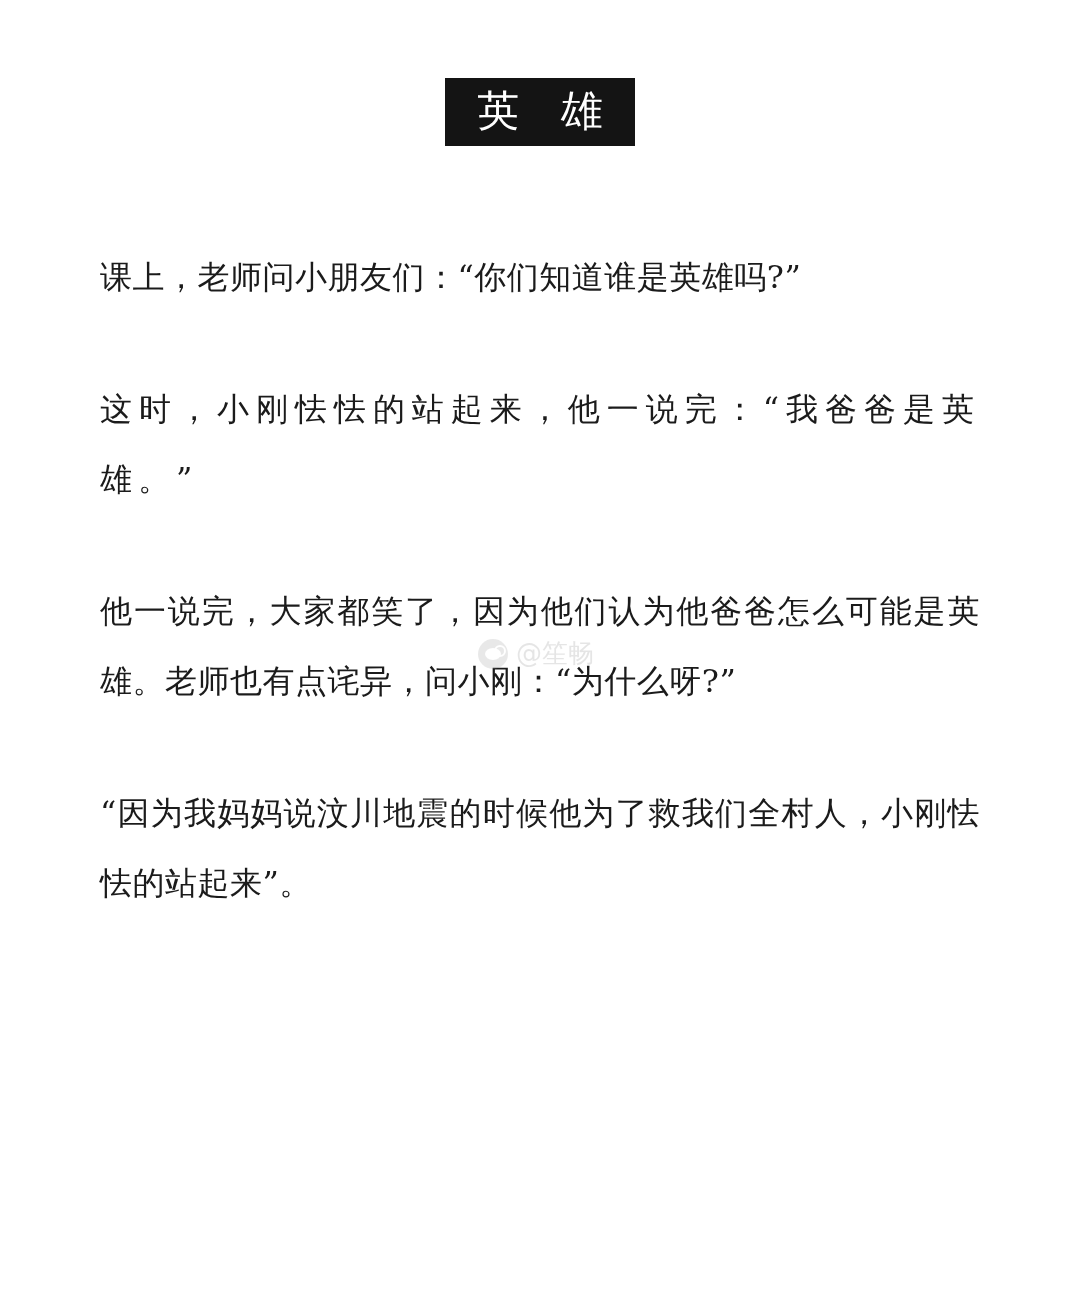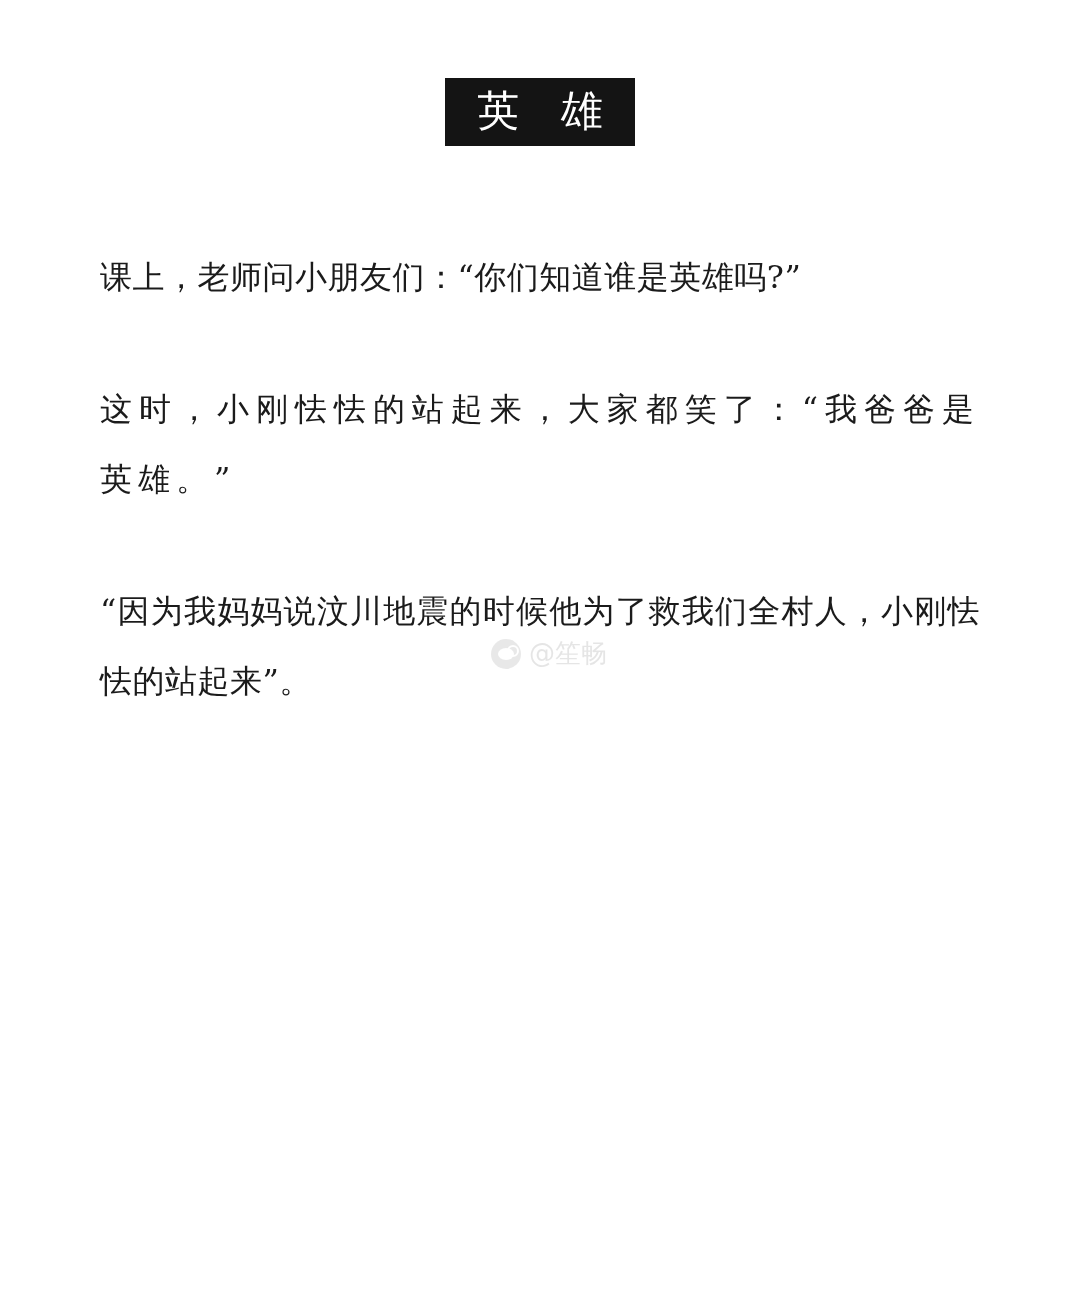--- a/index.html
+++ b/index.html
@@ -52,21 +52,21 @@
     text-justify: inter-character;
   }
   p.para.spaced {
     letter-spacing: 6px;
   }
   p.para:last-child {
     margin-bottom: 0;
   }
   .watermark {
     position: absolute;
-    left: 491px;
+    left: 478px;
     top: 636px;
     display: flex;
     align-items: center;
     gap: 8px;
     opacity: 0.22;
     pointer-events: none;
     user-select: none;
   }
   .wm-logo {
     width: 30px;
@@ -107,21 +107,22 @@
 <body>
 
 <div class="page">
 
   <div class="title-wrap">
     <span class="title">英 雄</span>
   </div>
 
   <div class="body-text">
     <p class="para">课上，老师问小朋友们：“你们知道谁是英雄吗?”</p>
-    <p class="para spaced">这时，小刚怯怯的站起来，大家都笑了：“我爸爸是英雄。”</p>
+    <p class="para spaced">这时，小刚怯怯的站起来，他一说完：“我爸爸是英雄。”</p>
+    <p class="para">他一说完，大家都笑了，因为他们认为他爸爸怎么可能是英雄。老师也有点诧异，问小刚：“为什么呀?”</p>
     <p class="para">“因为我妈妈说汶川地震的时候他为了救我们全村人，小刚怯怯的站起来”。</p>
   </div>
 
   <div class="watermark">
     <span class="wm-logo"></span>
     <span class="wm-text">@笙畅</span>
   </div>
 
 </div>
 

